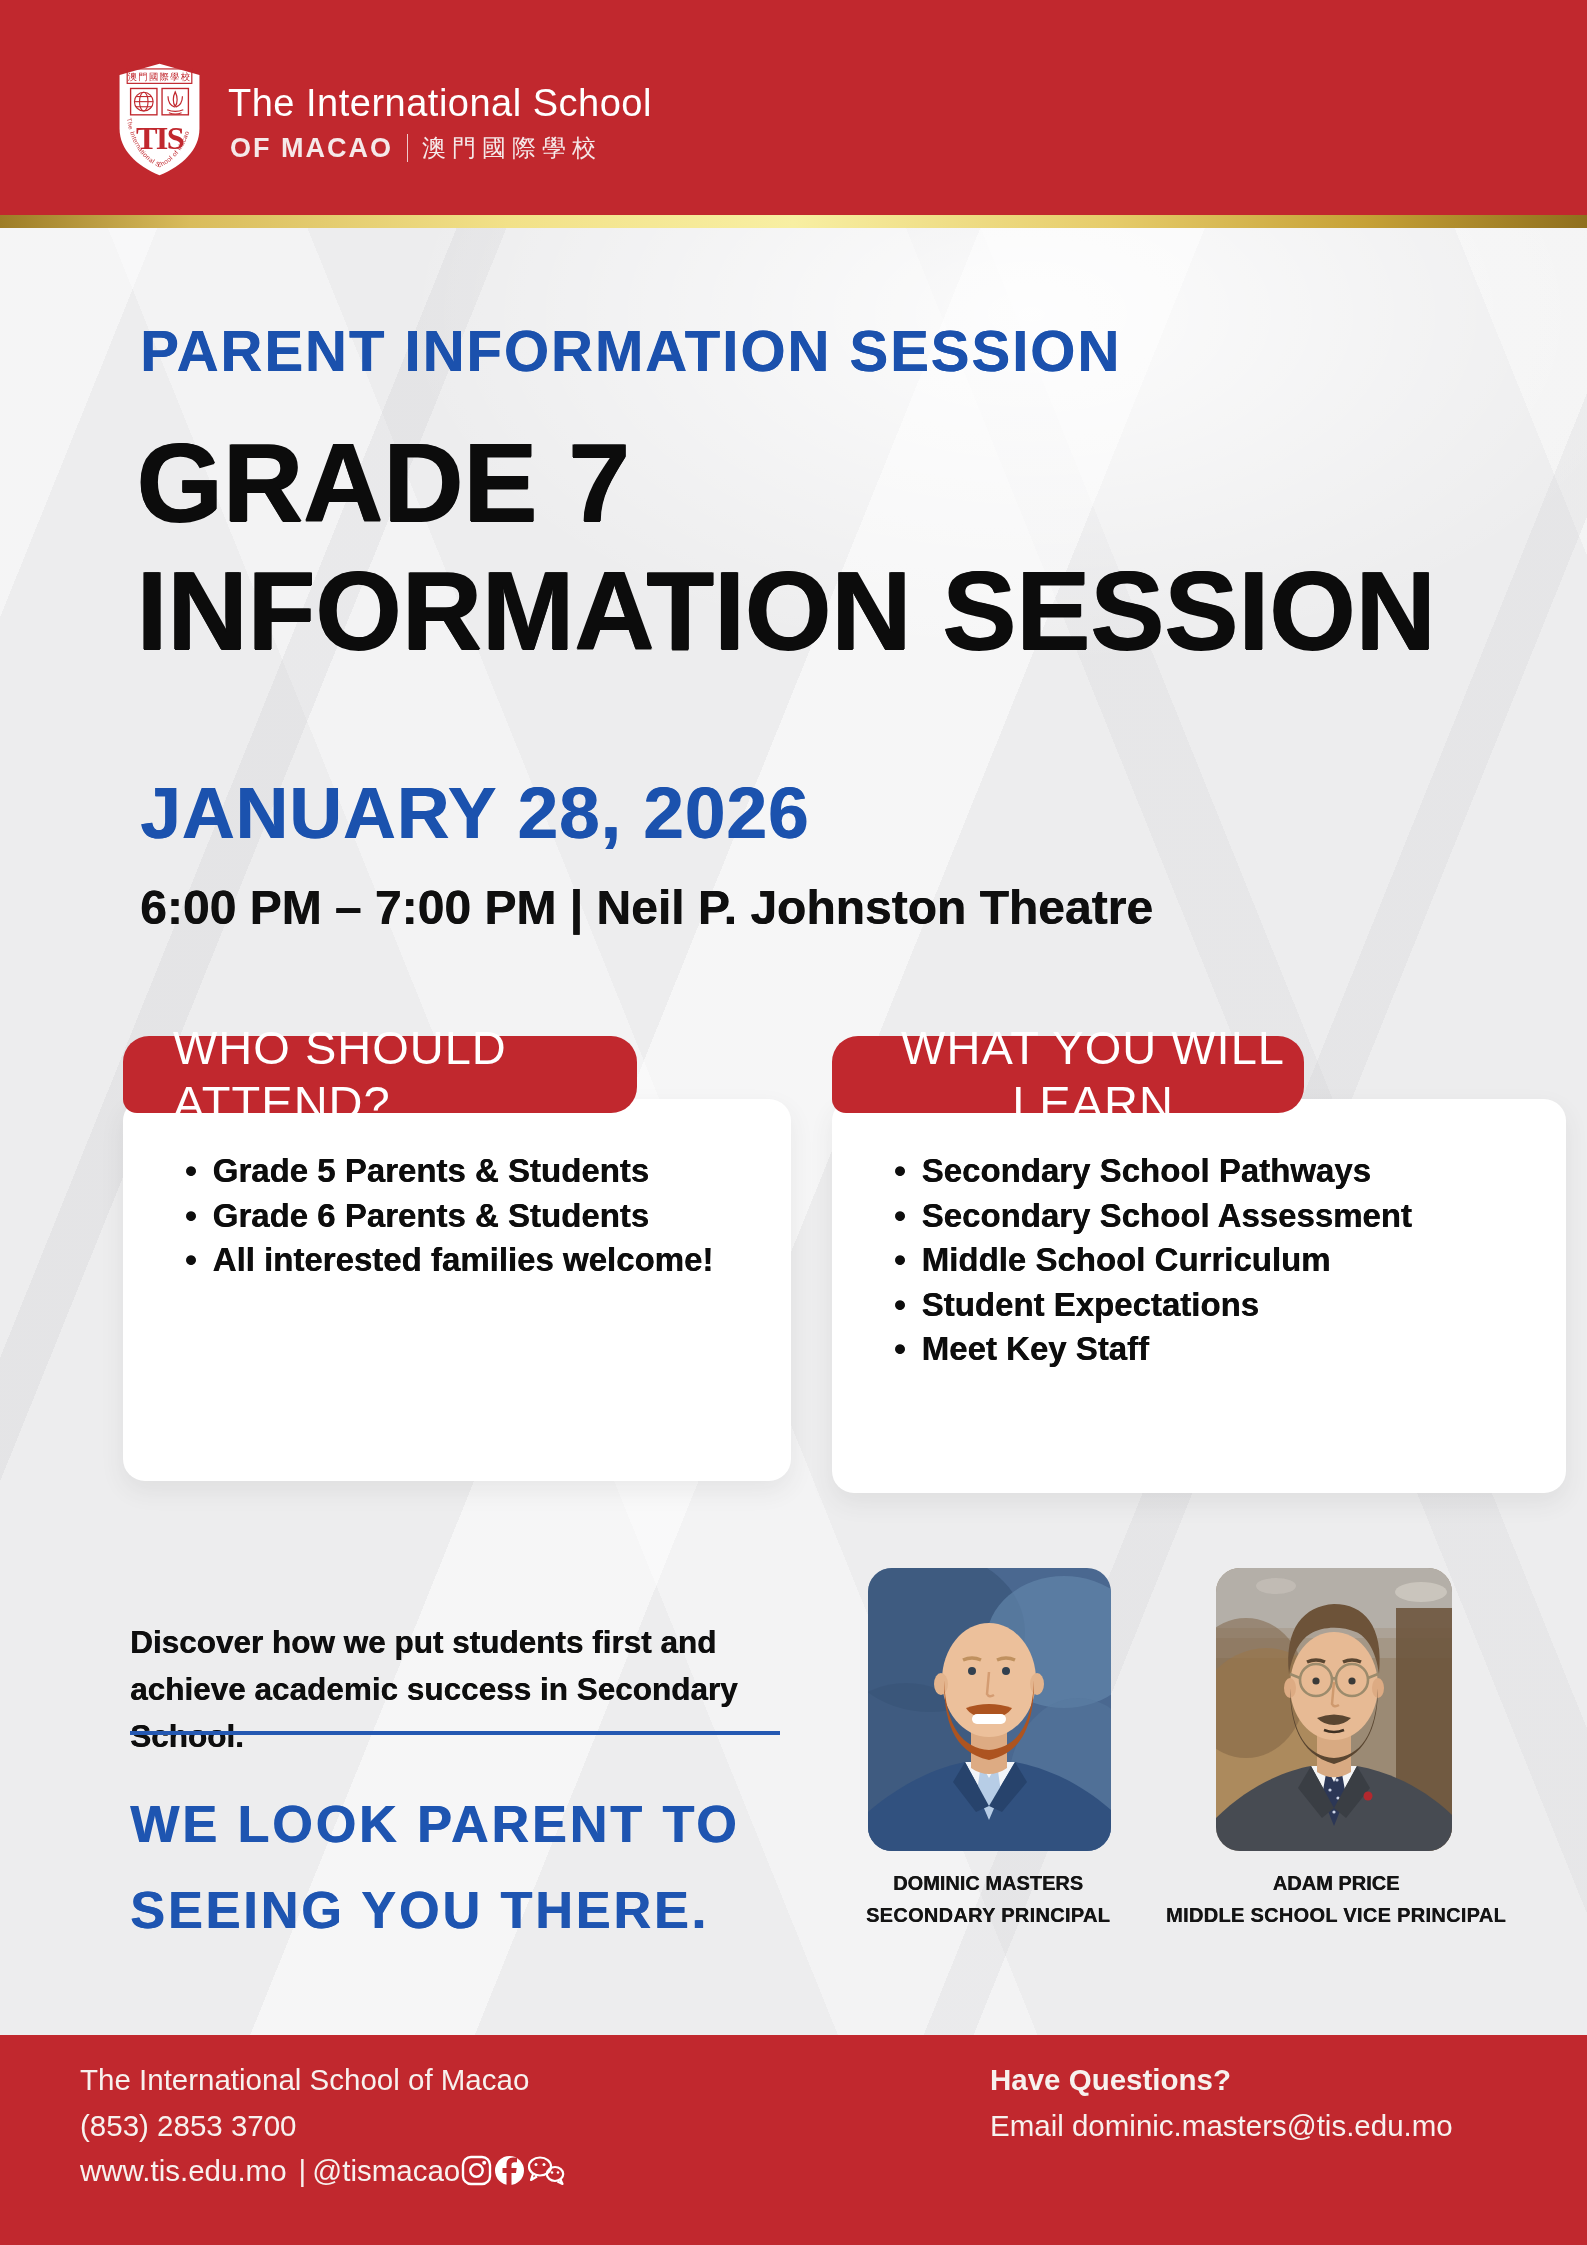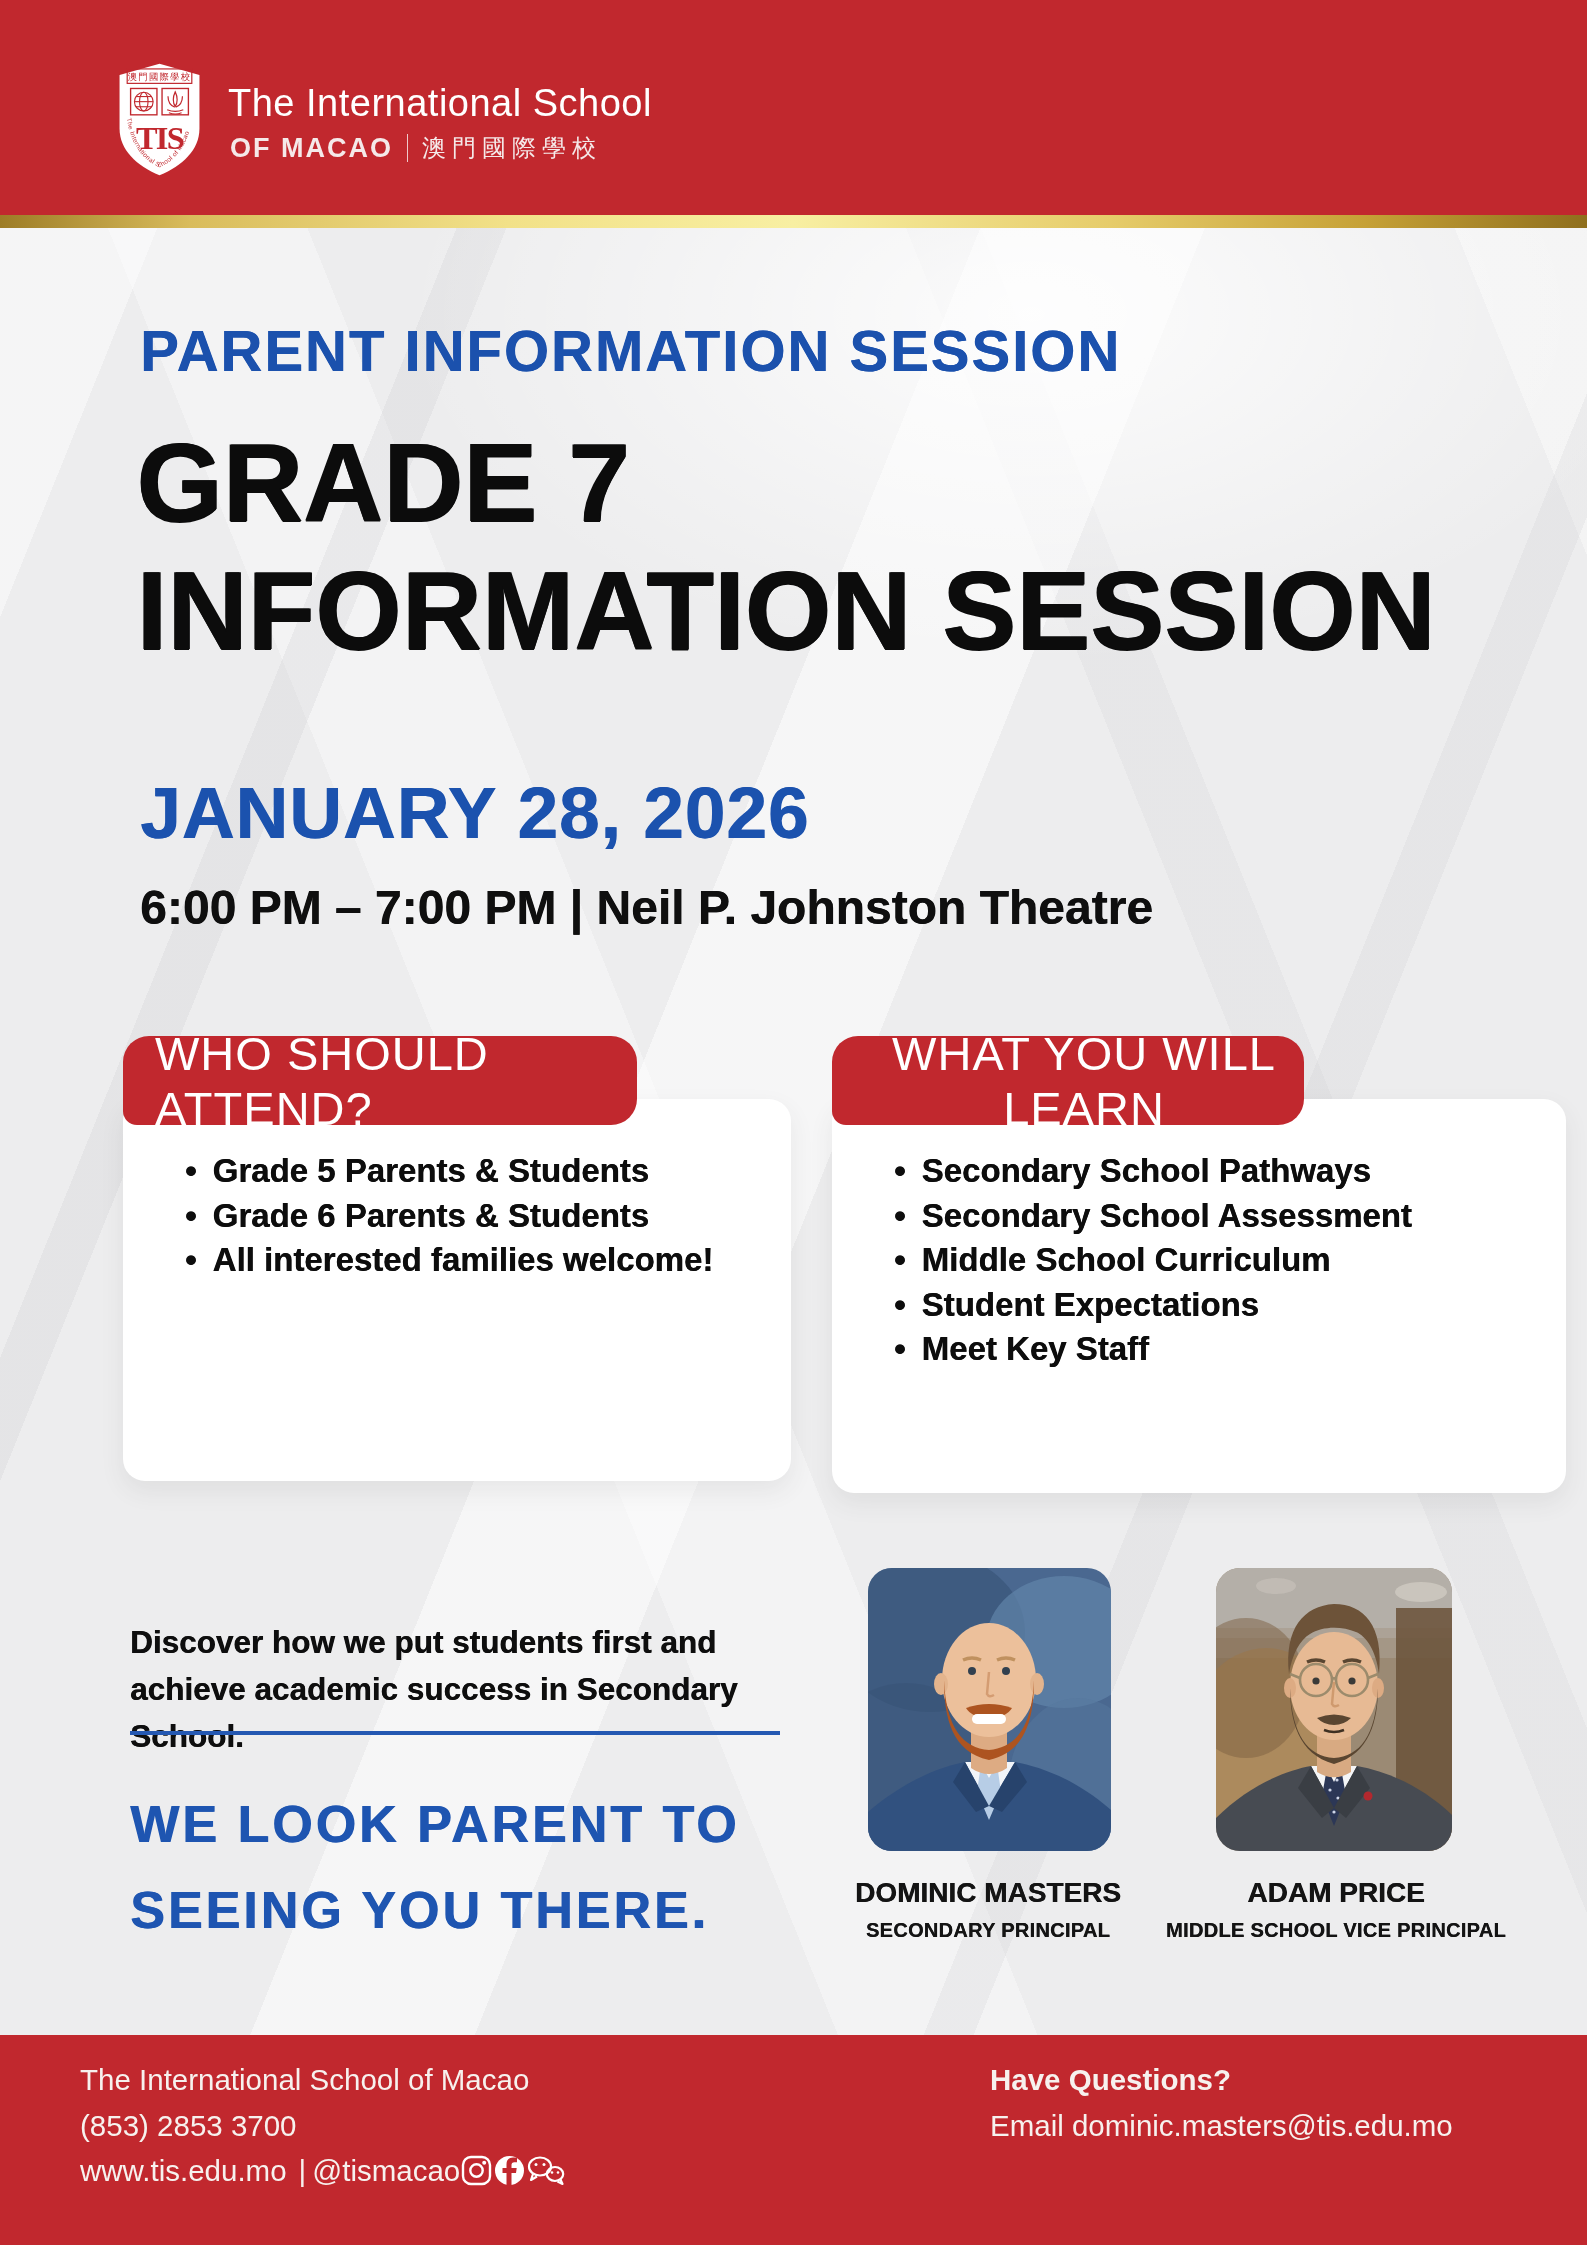--- a/index.html
+++ b/index.html
@@ -28,43 +28,43 @@
   .title-line{left:136px;font-size:111px;font-weight:bold;color:#0c0c0c;line-height:1;letter-spacing:0;
     text-shadow:1.3px 0 0 #0c0c0c,.6px .6px 0 #0c0c0c;}
   .title-1{top:428px;}
   .title-2{top:556px;}
   .date{left:140px;top:776px;font-size:73px;font-weight:bold;color:#1b52ae;letter-spacing:1px;line-height:1;text-shadow:.8px 0 0 #1b52ae;}
   .time-venue{left:140px;top:884px;font-size:48px;font-weight:bold;color:#0f0f0f;line-height:1;text-shadow:.5px 0 0 #0f0f0f;}
   
   .card-body{background:#ffffff;border-radius:22px;box-shadow:0 10px 24px rgba(60,60,70,.08);}
   .card-body-1{left:123px;top:1099px;width:668px;height:382px;}
   .card-body-2{left:832px;top:1099px;width:734px;height:394px;}
-  .card-tab{background:#c1282e;height:89px;border-radius:26px 26px 26px 14px;color:#fff;
-    display:flex;align-items:center;padding-left:32px;box-sizing:border-box;
+  .card-tab{background:#c1282e;height:77px;border-radius:26px 26px 26px 14px;color:#fff;
+    display:flex;align-items:center;padding-left:50px;box-sizing:border-box;
     font-size:47px;font-weight:400;letter-spacing:1px;}
   .card-tab-1{left:123px;top:1036px;width:514px;}
   .card-tab-2{left:832px;top:1036px;width:472px;text-align:center;}
   ul.bullets{list-style:none;margin:0;padding:50px 20px 0 62px;}
   ul.bullets li{font-size:33px;font-weight:bold;color:#0d0d0d;line-height:44.5px;text-shadow:.4px 0 0 #0d0d0d;}
   ul.bullets li::before{content:"•";margin-right:16px;}
   
   .blurb{left:130px;top:1585px;width:612px;font-size:31.5px;font-weight:bold;line-height:47px;color:#0e0e0e;text-shadow:.4px 0 0 #0e0e0e;margin-top:34px;}
   .rule{left:130px;top:1731px;width:650px;height:4px;background:#2458b2;}
   .cta{left:130px;font-size:52px;font-weight:bold;color:#1e55b1;letter-spacing:3px;line-height:1;text-shadow:.8px 0 0 #1e55b1;}
   .cta-1{top:1798px;}
   .cta-2{top:1884px;}
   
   .photo{border-radius:24px;overflow:hidden;}
   .photo-1{left:868px;top:1568px;width:243px;height:283px;}
   .photo-2{left:1216px;top:1568px;width:236px;height:283px;}
   .photo svg{display:block;}
   .staff-label{text-align:center;color:#141414;}
   .staff-label-1{left:820px;top:1872px;width:336px;}
   .staff-label-2{left:1156px;top:1872px;width:360px;}
-  .staff-name{font-size:28px;font-weight:bold;line-height:1.1;text-shadow:.4px 0 0 #141414;margin-top:6px;}
+  .staff-name{font-size:20px;font-weight:bold;line-height:1.1;text-shadow:.4px 0 0 #141414;}
   .staff-role{font-size:20px;font-weight:bold;letter-spacing:.3px;margin-top:10px;text-shadow:.3px 0 0 #141414;}
   
   .red-footer{left:0;top:2035px;width:1587px;height:210px;background:#c1282e;}
   .footer-col{color:#f7f1ee;font-size:29.5px;line-height:45.5px;font-weight:400;}
   .footer-left{left:80px;top:2057px;}
   .footer-right{left:990px;top:2057px;}
   .footer-bold{font-weight:bold;}
   .footer-social-line{display:flex;align-items:center;}
   .social-icon{width:33px;height:33px;display:inline-block;}
   .sep{margin:0 6px 0 12px;}

